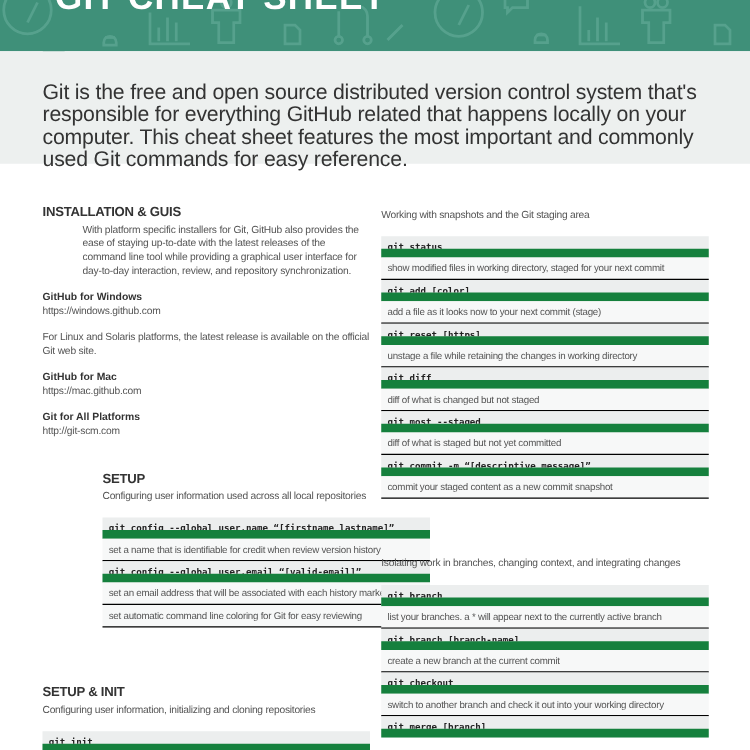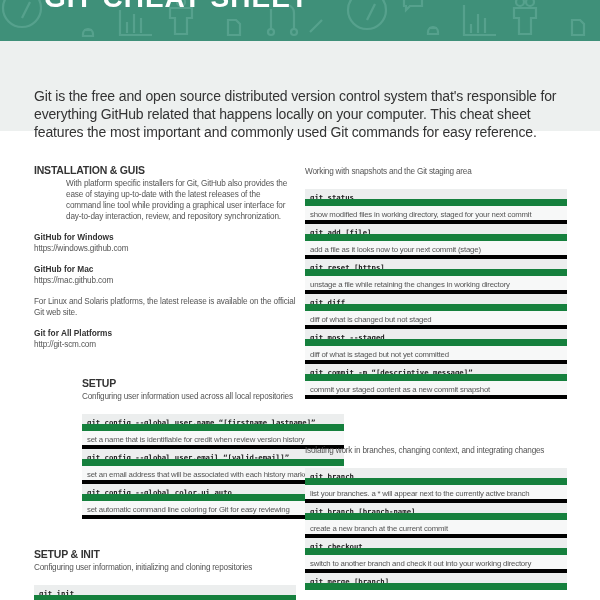--- a/index.html
+++ b/index.html
@@ -20,22 +20,22 @@
       position: absolute; left: 34px; top: 41px; width: 0; height: 0;
       border-left: 9px solid transparent; border-right: 9px solid transparent;
       border-top: 10px solid #3f9079;
     }
 
     .intro {
       position: absolute; left: 0; top: 41px; width: 600px; height: 90px;
       background: #edf0ef;
     }
     .intro-text {
-      position: absolute; left: 34px; top: 46px; width: 540px;
-      font-size: 14px; line-height: 18px; color: #333; letter-spacing: -0.15px;
+      position: absolute; left: 34px; top: 24px; width: 540px;
+      font-size: 17px; line-height: 18px; color: #333; letter-spacing: -0.15px;
     }
 
     .section { position: absolute; width: 262px; }
     .sec-title {
       font-weight: bold; font-size: 10.5px; color: #333; letter-spacing: -0.2px;
       line-height: 12px; white-space: nowrap;
     }
     .sec-sub {
       font-size: 8.2px; color: #555; line-height: 11px; margin-top: 2px;
       letter-spacing: -0.2px; white-space: nowrap;
@@ -49,21 +49,21 @@
     .cmds { margin-top: 12px; width: 262px; }
     .cmd {
       background: #eceeee; font-family: "DejaVu Sans Mono", monospace;
       font-weight: bold; font-size: 7.3px; color: #222; height: 17px; line-height: 17px;
       padding-left: 5px; white-space: nowrap; overflow: hidden;
       border-bottom: 7px solid #15803d;
     }
     .desc {
       background: #f7f8f8; font-size: 7.8px; color: #555; height: 18px; line-height: 18px;
       padding-left: 5px; white-space: nowrap; overflow: hidden; letter-spacing: -0.2px;
-      border-bottom: 4px solid #000000;
+      border-bottom: 1px solid #000000;
     }
   </style>
 </head>
 <body>
 
 <div class="header">
   <svg class="header-icons" viewBox="0 0 600 41" width="600" height="41">
     <g fill="none" stroke="#5ba591" stroke-width="2.2" opacity="0.85">
 
       <g>
@@ -144,59 +144,58 @@
 
 <div class="section" style="left:34px; top:164px;">
   <div class="sec-title">INSTALLATION &amp; GUIS</div>
   <div class="para" style="margin-top:2px;margin-left:32px;">With platform specific installers for Git, GitHub also provides the ease of staying up-to-date with the latest releases of the command line tool while providing a graphical user interface for day-to-day interaction, review, and repository synchronization.</div>
 
   <div class="block">
     <div class="para-bold">GitHub for Windows</div>
     <div class="para">https://windows.github.com</div>
   </div>
   <div class="block">
+    <div class="para">For Linux and Solaris platforms, the latest release is available on the official Git web site.</div>
+  </div>
+  <div class="block">
     <div class="para-bold">GitHub for Mac</div>
     <div class="para">https://mac.github.com</div>
-  </div>
-  <div class="block">
-    <div class="para">For Linux and Solaris platforms, the latest release is available on the official Git web site.</div>
   </div>
   <div class="block">
     <div class="para-bold">Git for All Platforms</div>
     <div class="para">http://git-scm.com</div>
   </div>
 </div>
 
 <div class="section" style="left:34px; top:377px;margin-left:48px;">
   <div class="sec-title">SETUP</div>
   <div class="sec-sub">Configuring user information used across all local repositories</div>
   <div class="cmds">
     <div class="cmd">git config --global user.name “[firstname lastname]”</div>
     <div class="desc">set a name that is identifiable for credit when review version history</div>
     <div class="cmd">git config --global user.email “[valid-email]”</div>
     <div class="desc">set an email address that will be associated with each history marker</div>
-    <div class="cmd">git config --global color.ui auto</div>
     <div class="desc">set automatic command line coloring for Git for easy reviewing</div>
   </div>
 </div>
 
 <div class="section" style="left:34px; top:548px;">
   <div class="sec-title">SETUP &amp; INIT</div>
   <div class="sec-sub">Configuring user information, initializing and cloning repositories</div>
   <div class="cmds">
     <div class="cmd">git init</div>
   </div>
 </div>
 
 <div class="section" style="left:305px; top:164px;">
   <div class="sec-sub">Working with snapshots and the Git staging area</div>
   <div class="cmds">
     <div class="cmd">git status</div>
     <div class="desc">show modified files in working directory, staged for your next commit</div>
-    <div class="cmd">git add [file]</div>
+    <div class="cmd">git add [color]</div>
     <div class="desc">add a file as it looks now to your next commit (stage)</div>
     <div class="cmd">git reset [https]</div>
     <div class="desc">unstage a file while retaining the changes in working directory</div>
     <div class="cmd">git diff</div>
     <div class="desc">diff of what is changed but not staged</div>
     <div class="cmd">git most --staged</div>
     <div class="desc">diff of what is staged but not yet committed</div>
     <div class="cmd">git commit -m “[descriptive message]”</div>
     <div class="desc">commit your staged content as a new commit snapshot</div>
   </div>

